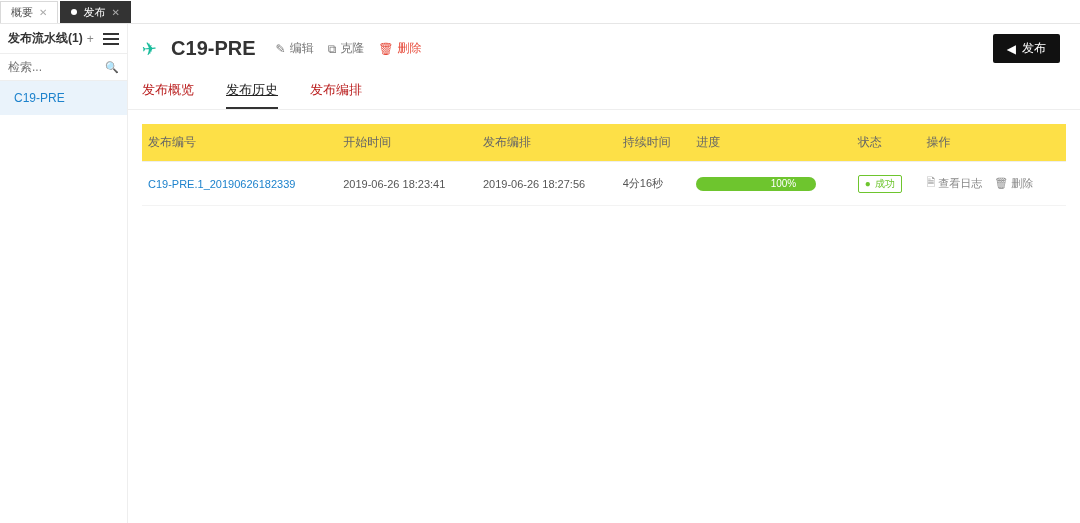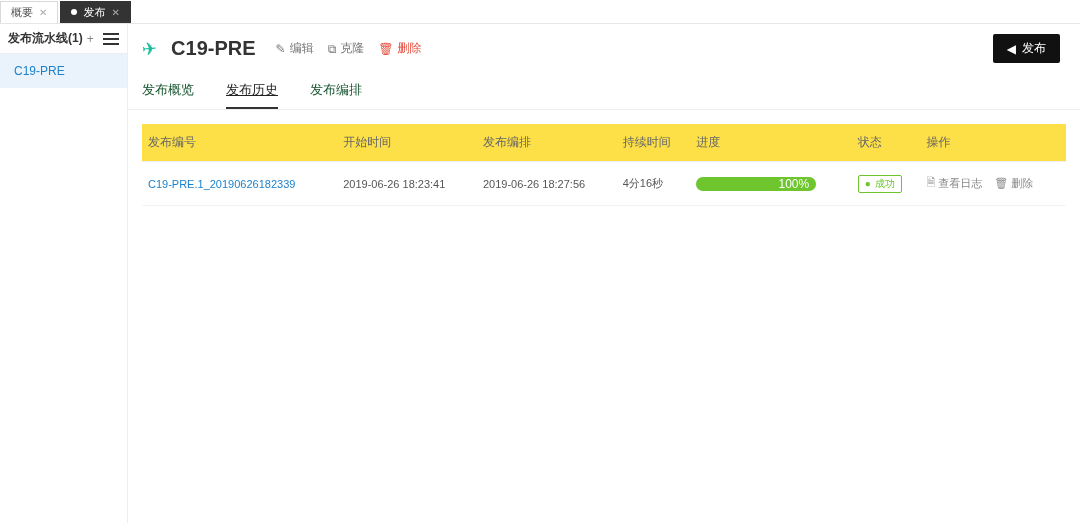--- a/index.html
+++ b/index.html
@@ -30,31 +30,31 @@
     .main { flex:1; display:flex; flex-direction:column; }
     .m-head { display:flex; align-items:center; padding:10px 14px; gap:14px; }
     .m-head .plane { color:#1abc9c; font-size:18px; transform:rotate(-5deg); }
     .m-head h1 { font-size:20px; font-weight:bold; color:#333; margin-right:6px; }
     .head-act { font-size:12px; color:#777; display:flex; align-items:center; gap:4px; cursor:pointer; }
     .head-act.danger { color:#e74c3c; }
     .spacer { flex:1; }
     .pub-btn { background:#111; color:#fff; padding:6px 14px; display:flex; align-items:center; gap:6px; font-size:12px; cursor:pointer; border-radius:2px; margin-right:6px;}
 
     .m-tabs { display:flex; gap:32px; padding:0 14px; border-bottom:1px solid #eee; font-size:13px; }
-    .m-tab { padding:8px 0; color:#14532d; cursor:pointer; }
+    .m-tab { padding:8px 0; color:#b91c1c; cursor:pointer; }
     .m-tab.active { color:#222; border-bottom:2px solid #333; font-weight:500;text-decoration:underline; }
 
     .tbl-wrap { padding:14px; }
     table { width:100%; border-collapse:collapse; }
     thead th { text-align:left; font-weight:normal; color:#666; font-size:12px; padding:10px 6px; background:#fde047; border-bottom:1px solid #eee; }
     tbody td { padding:12px 6px; font-size:11px; color:#555; border-bottom:1px solid #f3f3f3; }
     .link { color:#1D82CC; cursor:pointer; }
     .progress { position:relative; width:120px; height:14px; background:#e9e9e9; border-radius:8px; overflow:hidden; }
     .progress .bar { position:absolute; inset:0; background:#6ec52e; }
-    .progress .pct { position:absolute; right:7px; top:0; font-size:12px; color:#fff; line-height:14px; }
+    .progress .pct { position:absolute; right:20px; top:0; font-size:10px; color:#fff; line-height:14px; }
     .status { display:inline-flex; align-items:center; gap:4px; padding:1px 6px; border:1px solid #6ec52e; color:#6ec52e; border-radius:2px; font-size:10px; }
     .ops { display:flex; gap:12px; color:#888; }
     .ops span { display:flex; align-items:center; gap:3px; cursor:pointer; }
   </style>
 </head>
 <body>
 
 <div class="top-tabs">
   <div class="top-tab">
     <span>概要</span>
@@ -72,20 +72,24 @@
     <div class="sb-head">
       <span class="t">
         <span>发布流水线(1)</span>
         <span class="plus">+</span>
       </span>
       <span class="hamburger">
           <span></span>
           <span></span>
           <span></span>
         </span>
+    </div>
+    <div class="sb-search">
+      <input placeholder="检索..." style="">
+      <span class="icon">🔍</span>
     </div>
     <div class="sb-item">
       <span>C19-PRE</span>
     </div>
   </aside>
 
   <section class="main">
     <div class="m-head">
       <span class="plane">✈</span>
       <h1>C19-PRE</h1>

